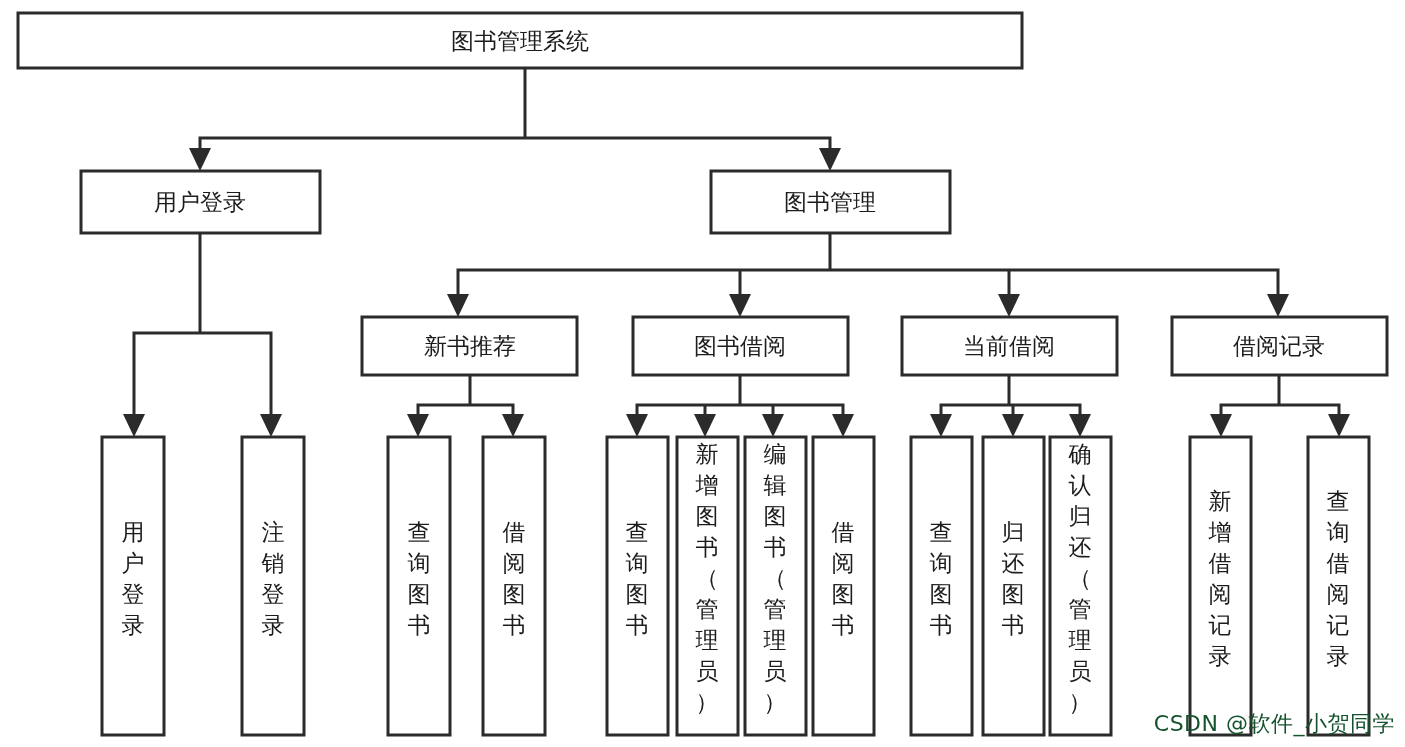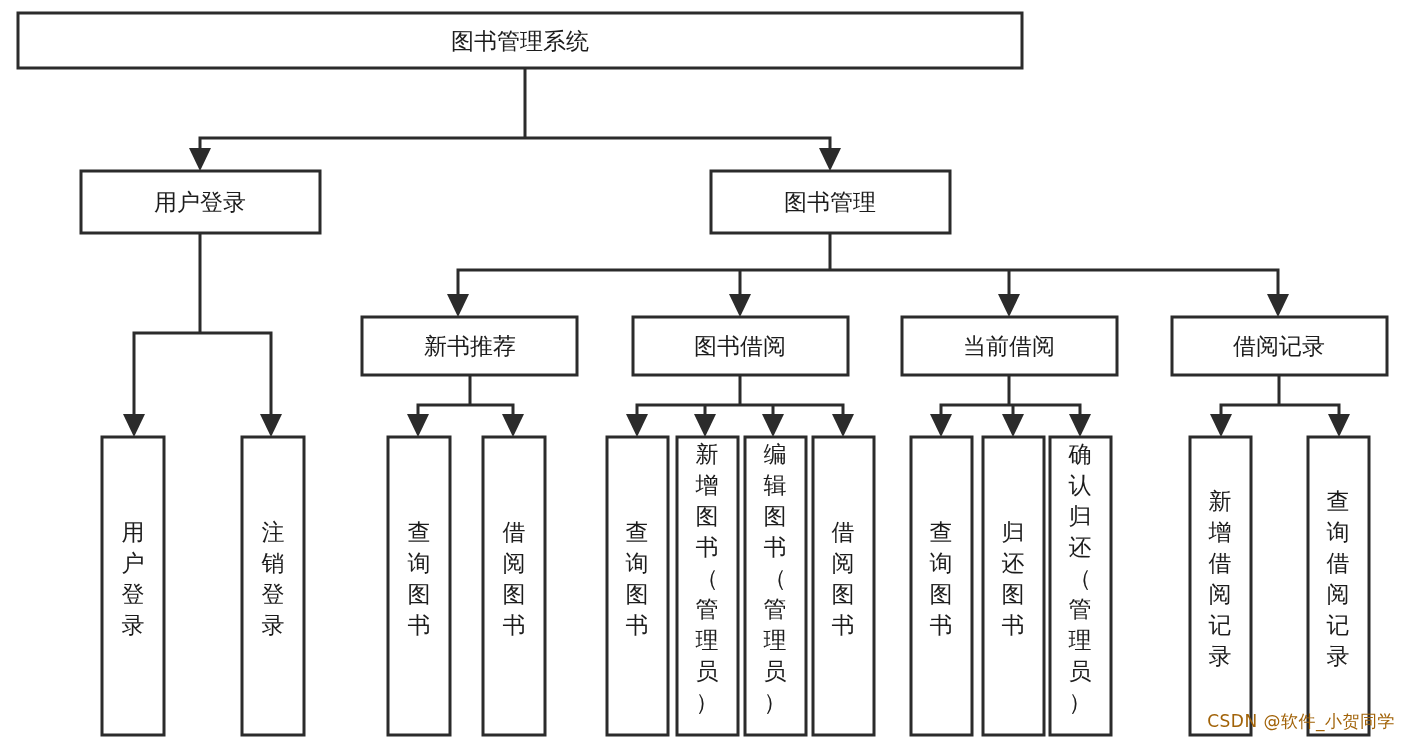--- a/index.html
+++ b/index.html
@@ -48,24 +48,24 @@
   }
   .node-label-vert {
     font-family: "DejaVu Sans", "Liberation Sans", sans-serif;
     font-size: 23px;
     fill: #1c1c1c;
     text-anchor: middle;
   }
   .watermark {
     position: absolute;
     right: 10px;
-    bottom: 14px;
-    font-family: "DejaVu Sans", "Liberation Sans", sans-serif;
-    font-size: 17px;
-    color: #a16207;
+    bottom: 8px;
+    font-family: "DejaVu Sans", "Liberation Sans", sans-serif;
+    font-size: 22px;
+    color: #14532d;
     letter-spacing: 0.5px;
     white-space: nowrap;
     user-select: none;
   }
 </style>
 </head>
 <body>
 
 <div id="diagram-root">
 

